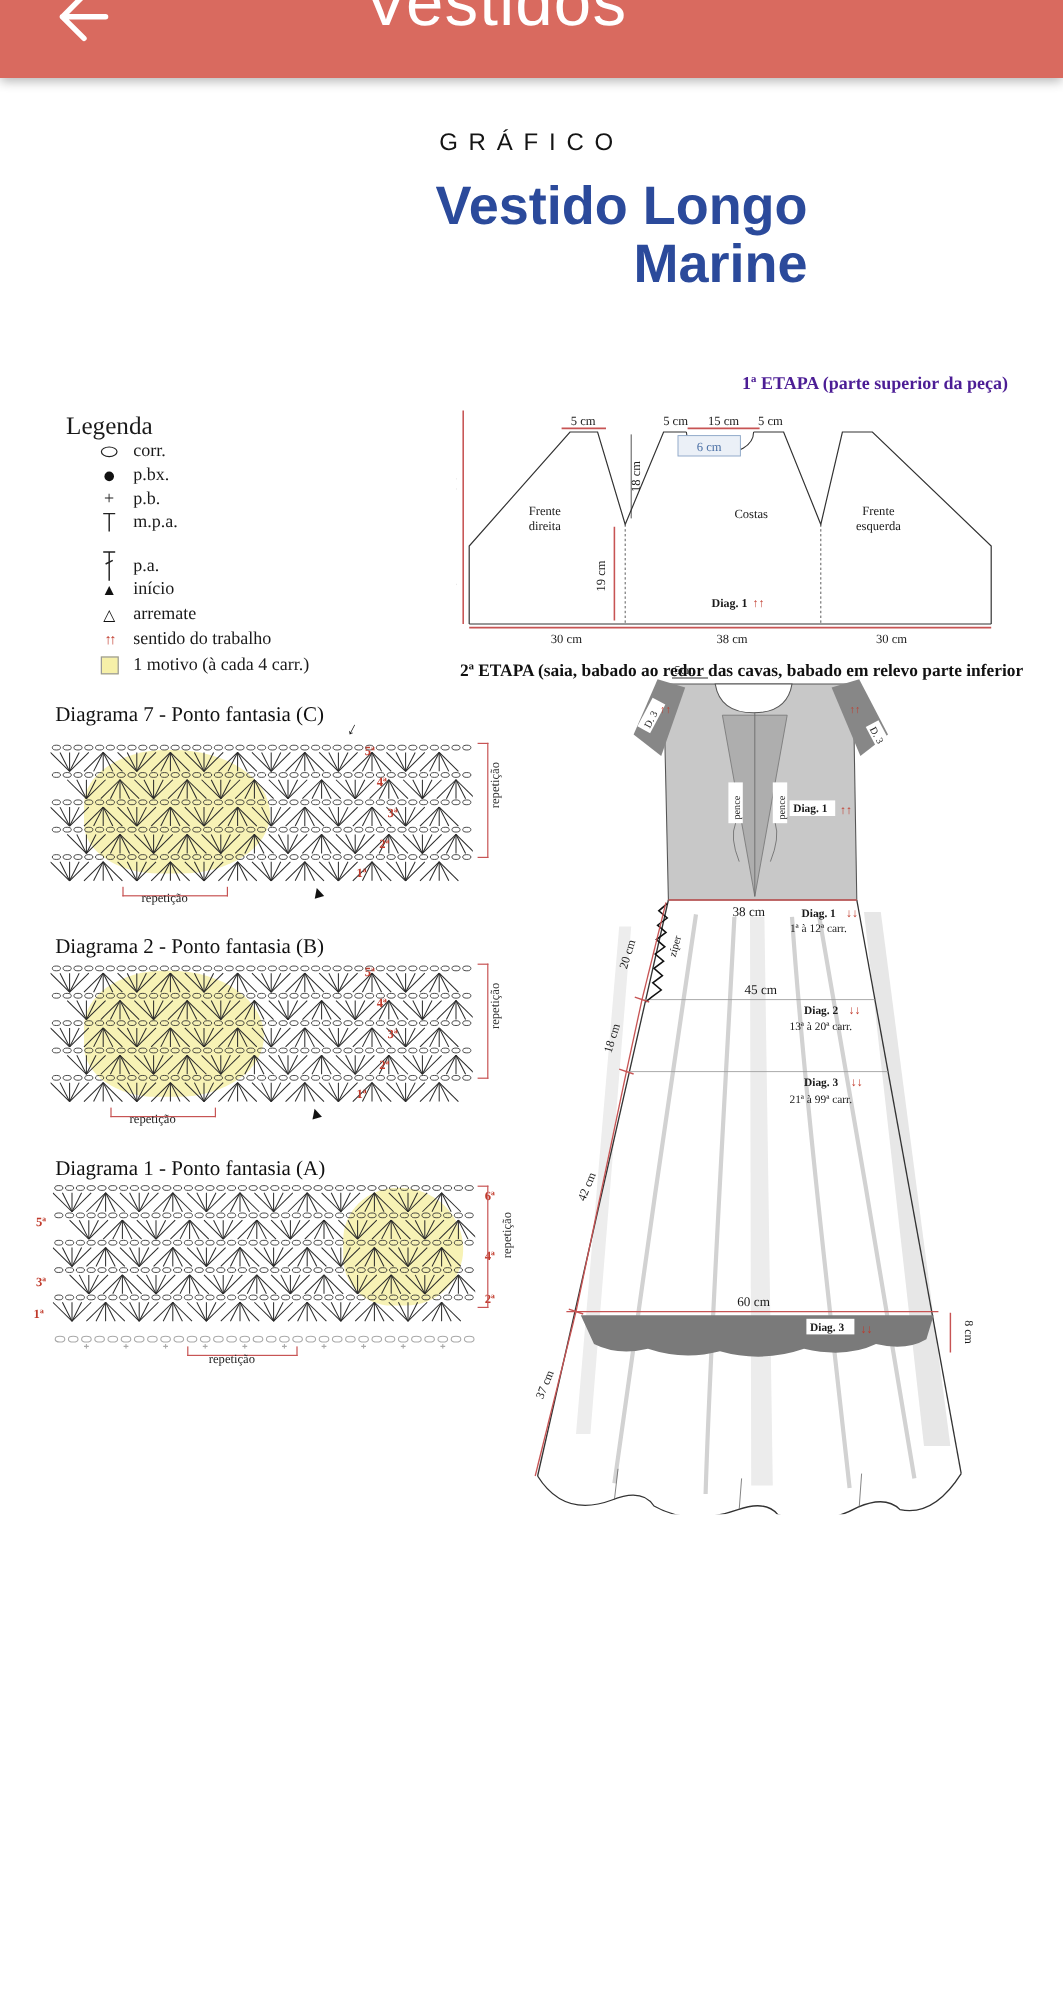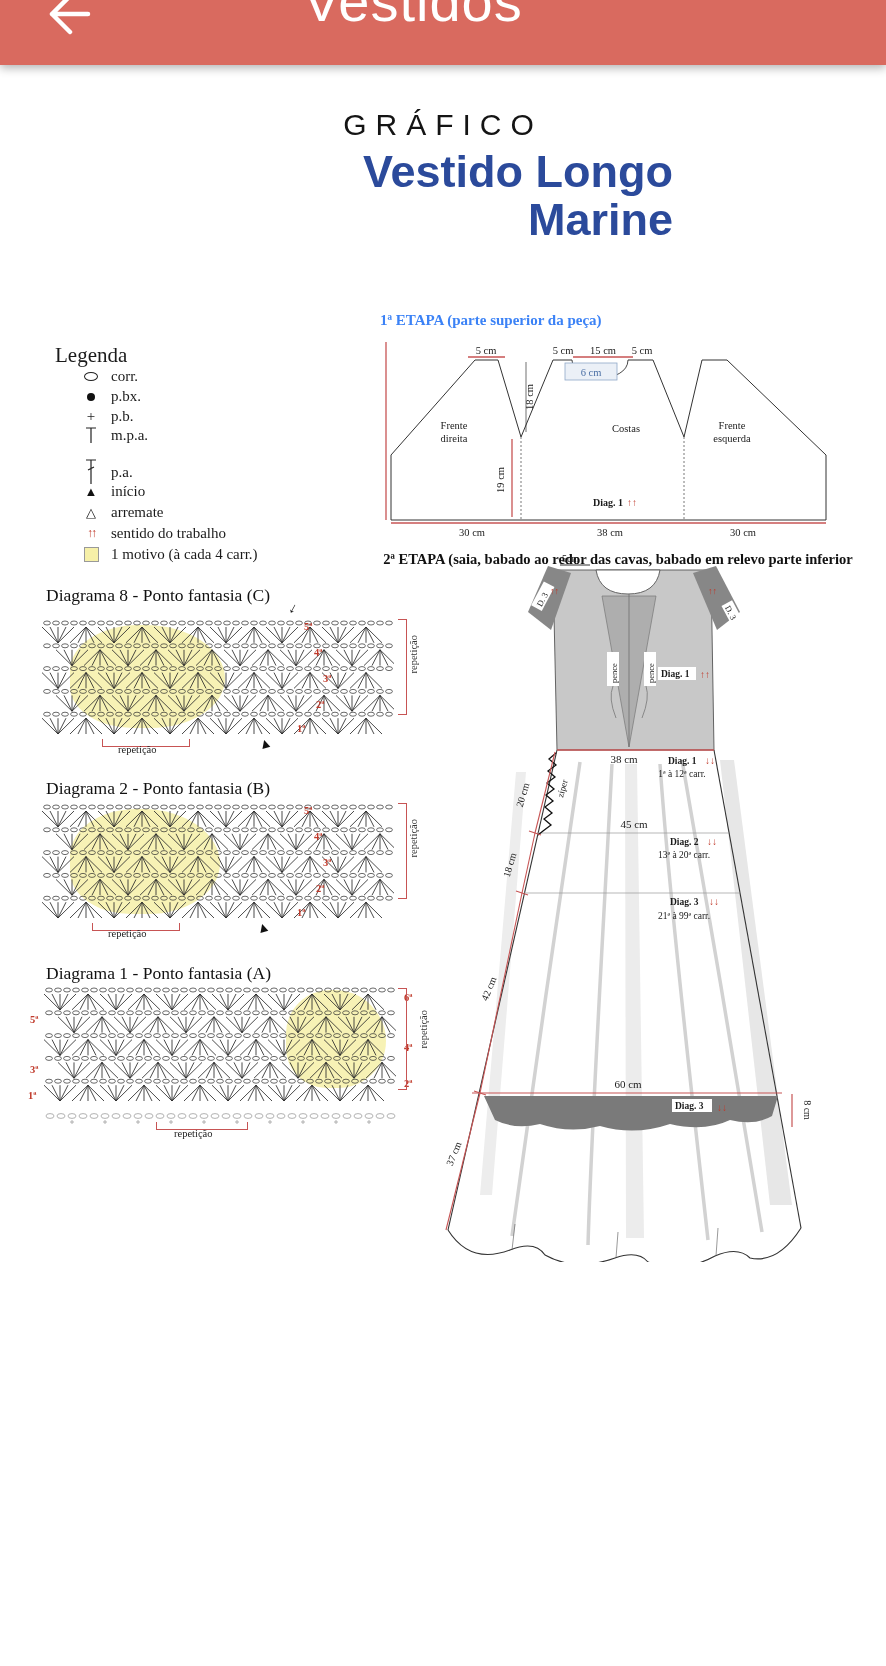--- a/index.html
+++ b/index.html
@@ -8,21 +8,21 @@
   
   .appbar{position:absolute;left:0;top:0;width:886px;height:65px;background:#D96A5F;
           box-shadow:0 3px 9px rgba(0,0,0,.30);overflow:hidden;z-index:30;}
   .appbar-title{position:absolute;left:303px;top:-30px;color:#fff;font-size:56px;
                 line-height:64px;font-weight:400;letter-spacing:1px;}
   .back-btn{position:absolute;left:36px;top:-16px;width:56px;height:56px;}
   
   .content{position:absolute;left:0;top:65px;width:886px;height:1253px;background:#fff;}
   .ser{font-family:"Liberation Serif",serif;}
   .section-label{position:absolute;left:0;top:43px;width:886px;text-align:center;
-                 font-size:30px;letter-spacing:9px;color:#141414;}
+                 font-size:20px;letter-spacing:9px;color:#141414;}
   .doc-title{position:absolute;left:213px;top:83px;width:460px;margin:0;text-align:right;
              font-size:45px;line-height:48px;font-weight:bold;color:#2B4A9B;}
   
   .legend-title{position:absolute;left:55px;top:278px;font-size:21px;color:#1a1a1a;}
   .lg-item{position:absolute;display:flex;align-items:center;gap:11px;color:#1a1a1a;font-size:15px;}
   .lg-sym{width:18px;display:flex;justify-content:center;align-items:center;}
   .sym-chain{width:12px;height:7px;border:1.3px solid #222;border-radius:50%;}
   .sym-slip{width:8px;height:8px;background:#111;border-radius:50%;}
   .sym-plus{font-size:15px;color:#222;}
   .sym-tri{font-size:13px;color:#111;}
@@ -40,22 +40,22 @@
       font-weight:bold;font-size:10.5px;}
   .rbr{position:absolute;z-index:2;width:8px;border:1.3px solid #C75454;border-left:none;}
   .vrep{position:absolute;z-index:2;writing-mode:vertical-rl;transform:rotate(180deg);
         font-family:"Liberation Serif",serif;font-size:10.5px;color:#333;}
   .bbr{position:absolute;z-index:2;height:7px;border:1.3px solid #C75454;border-top:none;}
   .brep{position:absolute;z-index:2;font-family:"Liberation Serif",serif;font-size:10.5px;color:#222;}
   .arr{position:absolute;z-index:3;color:#111;}
   
   .esq-caption{position:absolute;left:380px;top:226px;width:460px;text-align:center;
                font-size:15px;color:#222;}
-  .esq-etapa{position:absolute;left:380px;top:247px;width:460px;text-align:left;
-             font-size:15px;font-weight:bold;color:#3b82f6;}
+  .esq-etapa{position:absolute;left:380px;top:247px;width:460px;text-align:right;
+             font-size:15px;font-weight:bold;color:#4c1d95;}
   .etapa2-title{position:absolute;left:378px;top:486px;width:480px;text-align:center;
                 font-size:14.5px;font-weight:bold;color:#111;}
   
   .dark-gap{position:absolute;left:0;top:1318px;width:886px;height:225px;background:#262626;}
   .bottombar{position:absolute;left:0;top:1543px;width:886px;height:123px;background:#6d28d9;}
   .page-label{position:absolute;left:24px;top:12px;font-size:25px;color:#A9A9A9;}
   .page-value{position:absolute;left:24px;top:46px;font-size:47px;color:#fff;}
   .icon-btn{position:absolute;top:47px;width:46px;height:46px;cursor:pointer;}
 </style>
 </head>
@@ -122,21 +122,21 @@
         <span>sentido do trabalho</span>
       </div>
       <div class="lg-item ser" style="left:82px;top:481px">
         <span class="lg-sym">
             <span class="sym-motif"></span>
           </span>
         <span>1 motivo (à cada 4 carr.)</span>
       </div>
     </section>
 
-    <h3 class="dg-title ser" style="left:46px;top:520px">Diagrama 8 - Ponto fantasia (C)</h3>
+    <h3 class="dg-title ser" style="left:46px;top:520px">Diagrama 7 - Ponto fantasia (C)</h3>
     <div class="chart" style="left:42px;top:548px;width:385px;height:160px">
       <div class="blob" style="left:28px;top:12px;width:155px;height:103px"></div>
       <svg class="crochet" width="352" height="126" style="left:0;top:4px">
           <ellipse cx="5" cy="6" rx="3.4" ry="2" class="ch"></ellipse>
           <ellipse cx="14" cy="6" rx="3.4" ry="2" class="ch"></ellipse>
           <ellipse cx="23" cy="6" rx="3.4" ry="2" class="ch"></ellipse>
           <ellipse cx="32" cy="6" rx="3.4" ry="2" class="ch"></ellipse>
           <ellipse cx="41" cy="6" rx="3.4" ry="2" class="ch"></ellipse>
           <ellipse cx="50" cy="6" rx="3.4" ry="2" class="ch"></ellipse>
           <ellipse cx="59" cy="6" rx="3.4" ry="2" class="ch"></ellipse>

